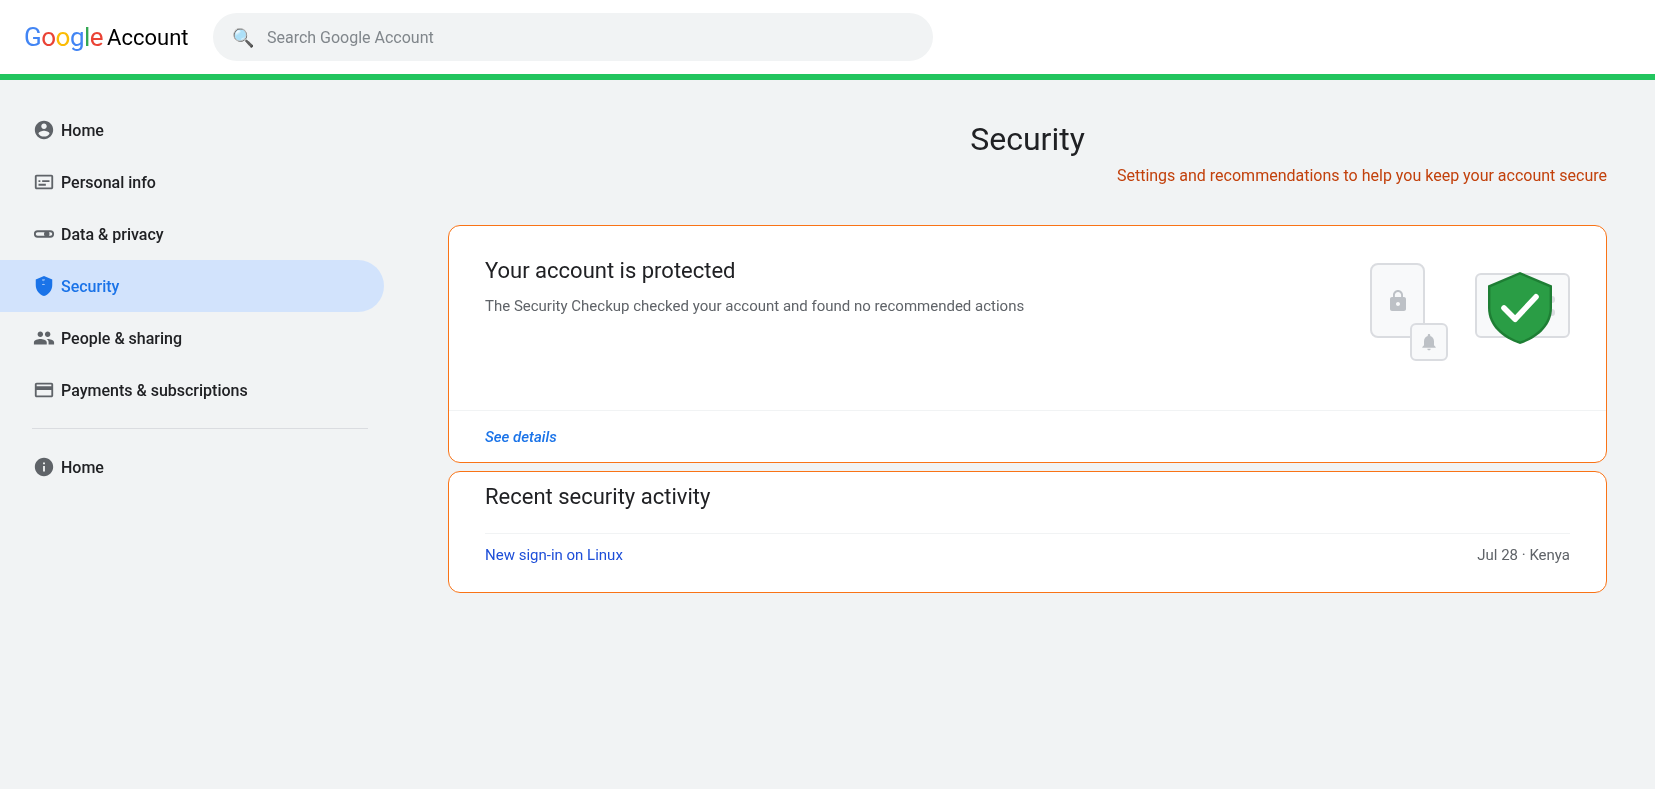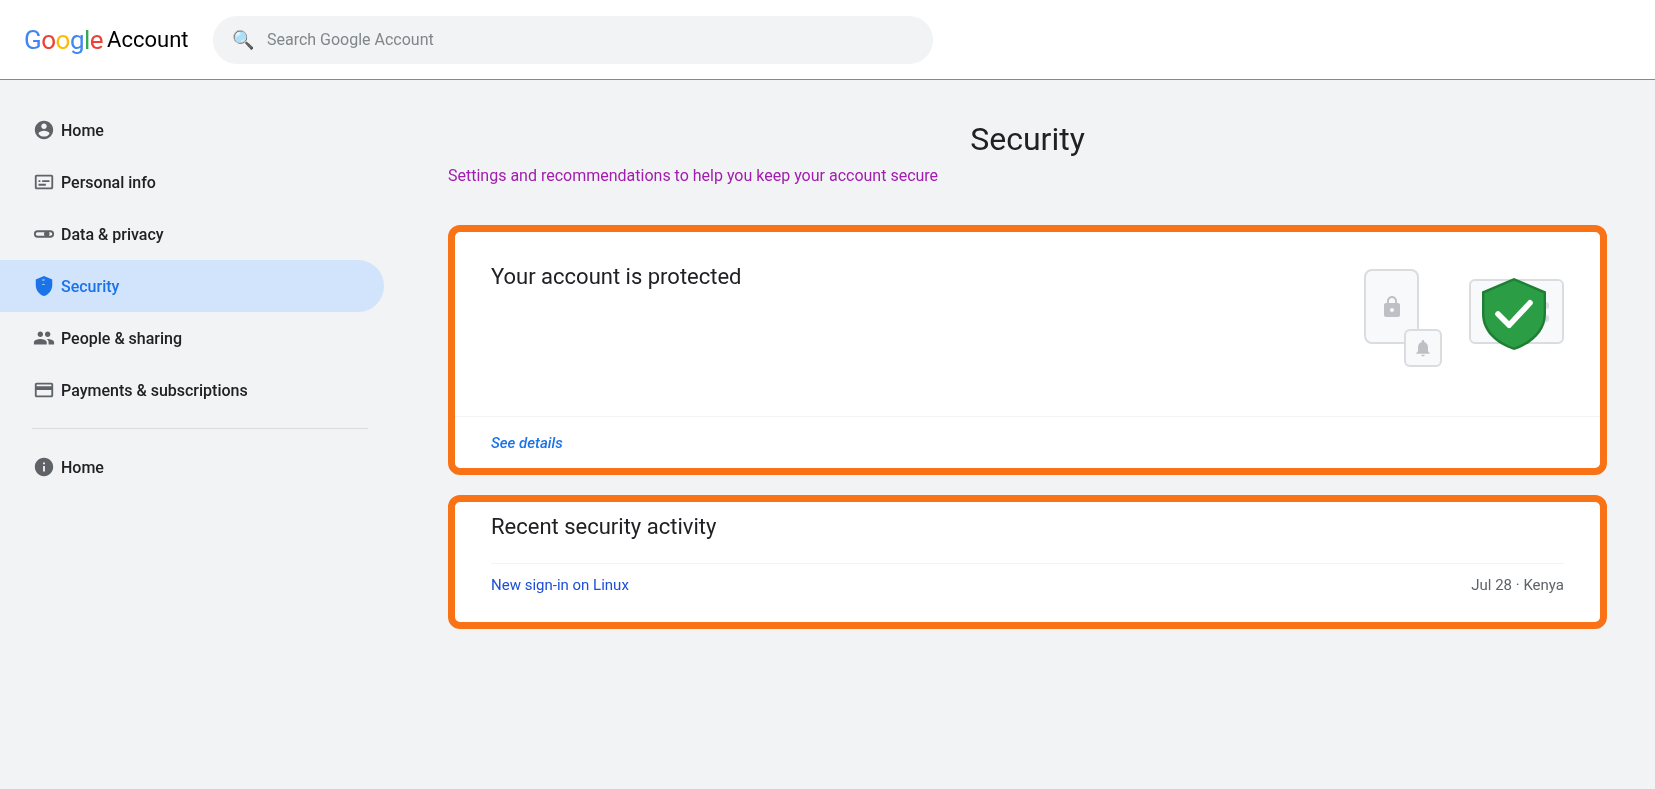--- a/index.html
+++ b/index.html
@@ -12,21 +12,21 @@
     }
 
     
     .header {
       background: #fff;
       height: 80px;
       display: flex;
       align-items: center;
       padding: 0 24px;
       gap: 24px;
-      border-bottom: 1px solid #22c55e;
+      border-bottom: 6px solid #22c55e;
     }
     .logo {
       display: flex;
       align-items: center;
       gap: 4px;
       white-space: nowrap;
     }
     .logo-google {
       font-size: 26px;
       font-weight: 400;
@@ -117,31 +117,31 @@
     }
     .page-title {
       font-size: 32px;
       font-weight: 400;
       color: #202124;
       text-align: center;
       margin-bottom: 8px;
     }
     .page-subtitle {
       font-size: 16px;
-      color: #a21caf;
-      text-align: left;
+      color: #c2410c;
+      text-align: right;
       margin-bottom: 40px;
     }
 
     
     .card {
       background: #fff;
       border-radius: 12px;
-      border: 7px solid #f97316;
-      margin-bottom: 20px;
+      border: 1px solid #f97316;
+      margin-bottom: 8px;
       overflow: hidden;
     }
     .card-body {
       padding: 32px 36px;
       display: flex;
       align-items: flex-start;
       justify-content: space-between;
     }
     .card-text {
       flex: 1;
@@ -313,20 +313,21 @@
   </nav>
 
   <main class="main">
     <h1 class="page-title">Security</h1>
     <p class="page-subtitle">Settings and recommendations to help you keep your account secure</p>
 
     <div class="card">
       <div class="card-body">
         <div class="card-text">
           <h2 class="card-title">Your account is protected</h2>
+          <p class="card-description">The Security Checkup checked your account and found no recommended actions</p>
         </div>
 
         <div class="shield-area">
 
           <div style="position:absolute; left:0; top:5px; width:55px; height:75px; border: 2.5px solid #dadce0; border-radius:8px; background:#f8f9fa; display:flex; align-items:center; justify-content:center;">
             <svg width="24" height="24" viewBox="0 0 24 24" fill="#bdc1c6">
                 <path d="M18 8h-1V6c0-2.76-2.24-5-5-5S7 3.24 7 6v2H6c-1.1 0-2 .9-2 2v10c0 1.1.9 2 2 2h12c1.1 0 2-.9 2-2V10c0-1.1-.9-2-2-2zm-6 9c-1.1 0-2-.9-2-2s.9-2 2-2 2 .9 2 2-.9 2-2 2zm3.1-9H8.9V6c0-1.71 1.39-3.1 3.1-3.1h.01c1.71 0 3.1 1.39 3.1 3.1v2z"></path>
               </svg>
           </div>
 

